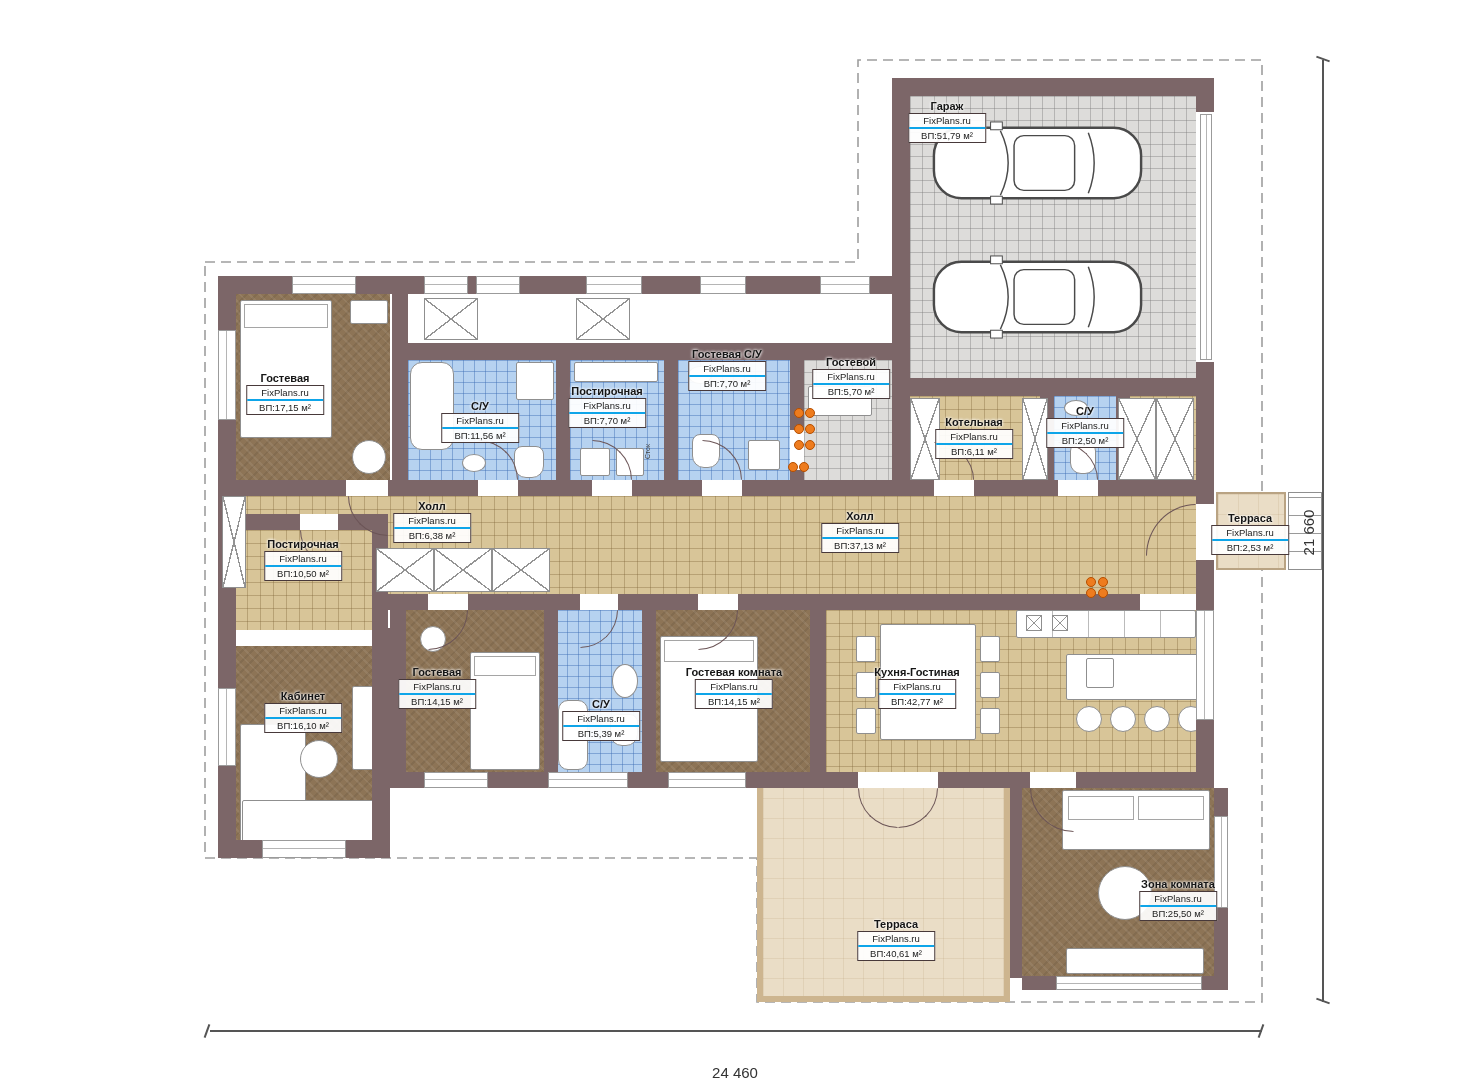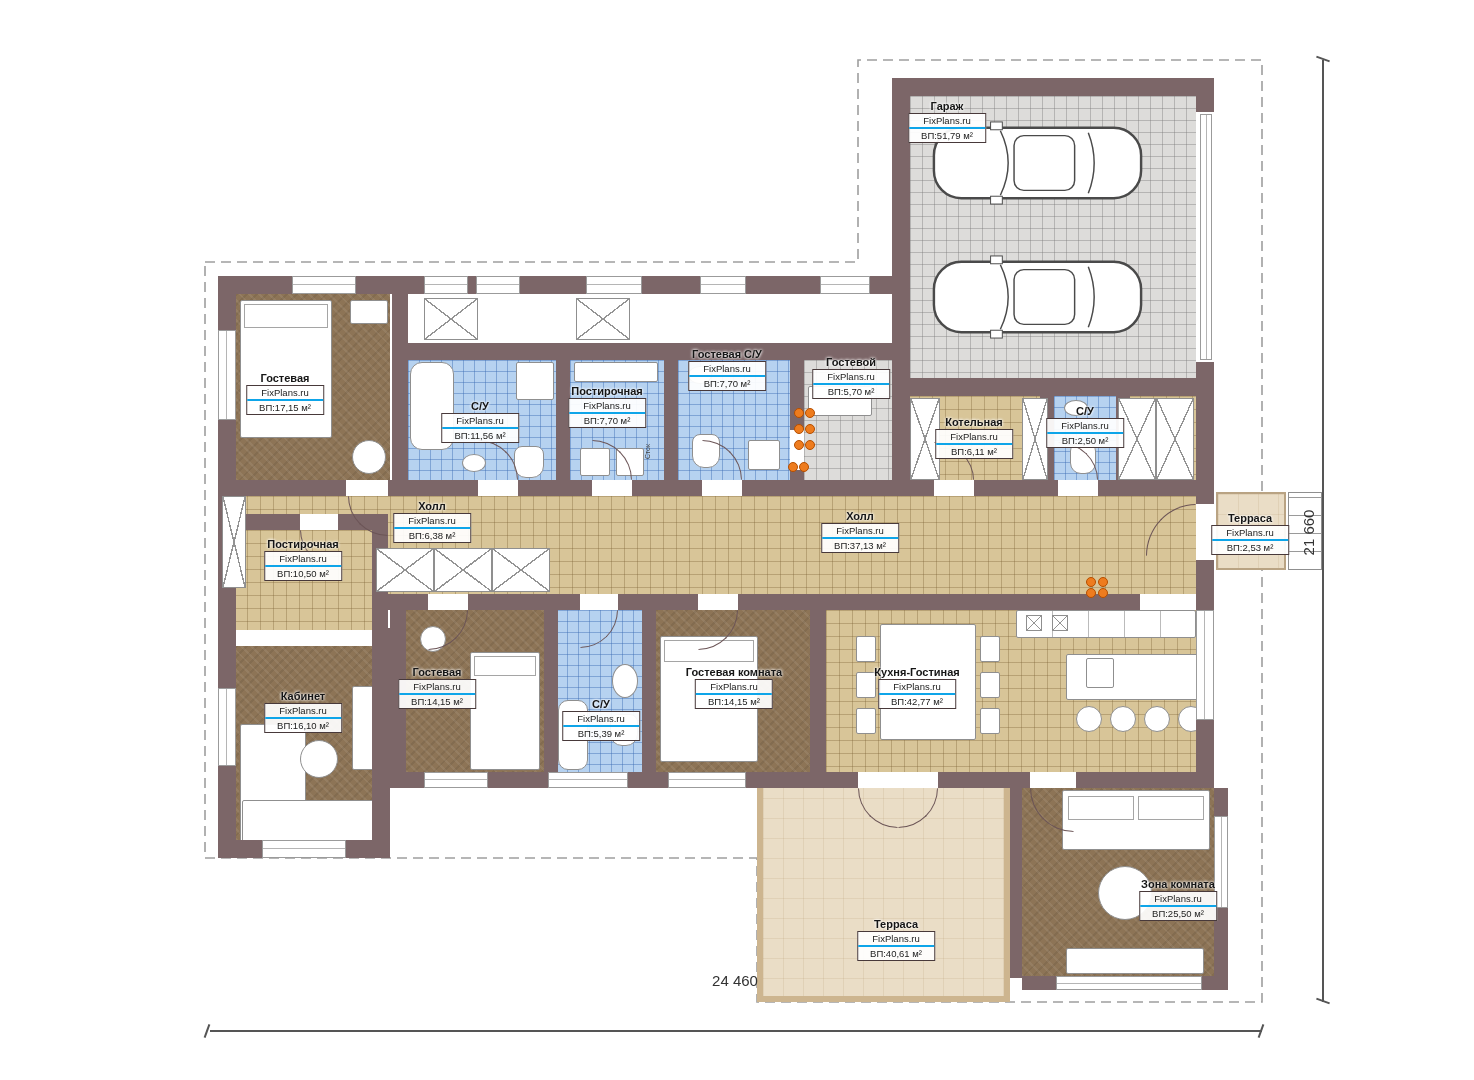--- a/index.html
+++ b/index.html
@@ -328,19 +328,19 @@
     <div class="rl-box"><div class="rl-wm">FixPlans.ru</div><div class="rl-area">ВП:40,61 м²</div></div>
   </div>
   <div class="rlabel" style="left:1178px;top:878px">
     <div class="rl-name">Зона комната</div>
     <div class="rl-box"><div class="rl-wm">FixPlans.ru</div><div class="rl-area">ВП:25,50 м²</div></div>
   </div>
 
   <div class="dim" style="left:210px;top:1030px;width:1052px;height:2px"></div>
   <div class="dim" style="left:206px;top:1024px;width:2px;height:14px;transform:rotate(20deg)"></div>
   <div class="dim" style="left:1260px;top:1024px;width:2px;height:14px;transform:rotate(20deg)"></div>
-  <div class="dimtext" style="left:735px;top:972px;transform:translateX(-50%)">24 460</div>
+  <div class="dimtext" style="left:735px;top:1064px;transform:translateX(-50%)">24 460</div>
   <div class="dim" style="left:1322px;top:60px;width:2px;height:942px"></div>
   <div class="dim" style="left:1316px;top:58px;width:14px;height:2px;transform:rotate(20deg)"></div>
   <div class="dim" style="left:1316px;top:1000px;width:14px;height:2px;transform:rotate(20deg)"></div>
   <div class="dimtext" style="left:1258px;top:524px;width:100px;text-align:center;transform:rotate(-90deg)">21 660</div>
 
 </div>
 
 </body></html>

